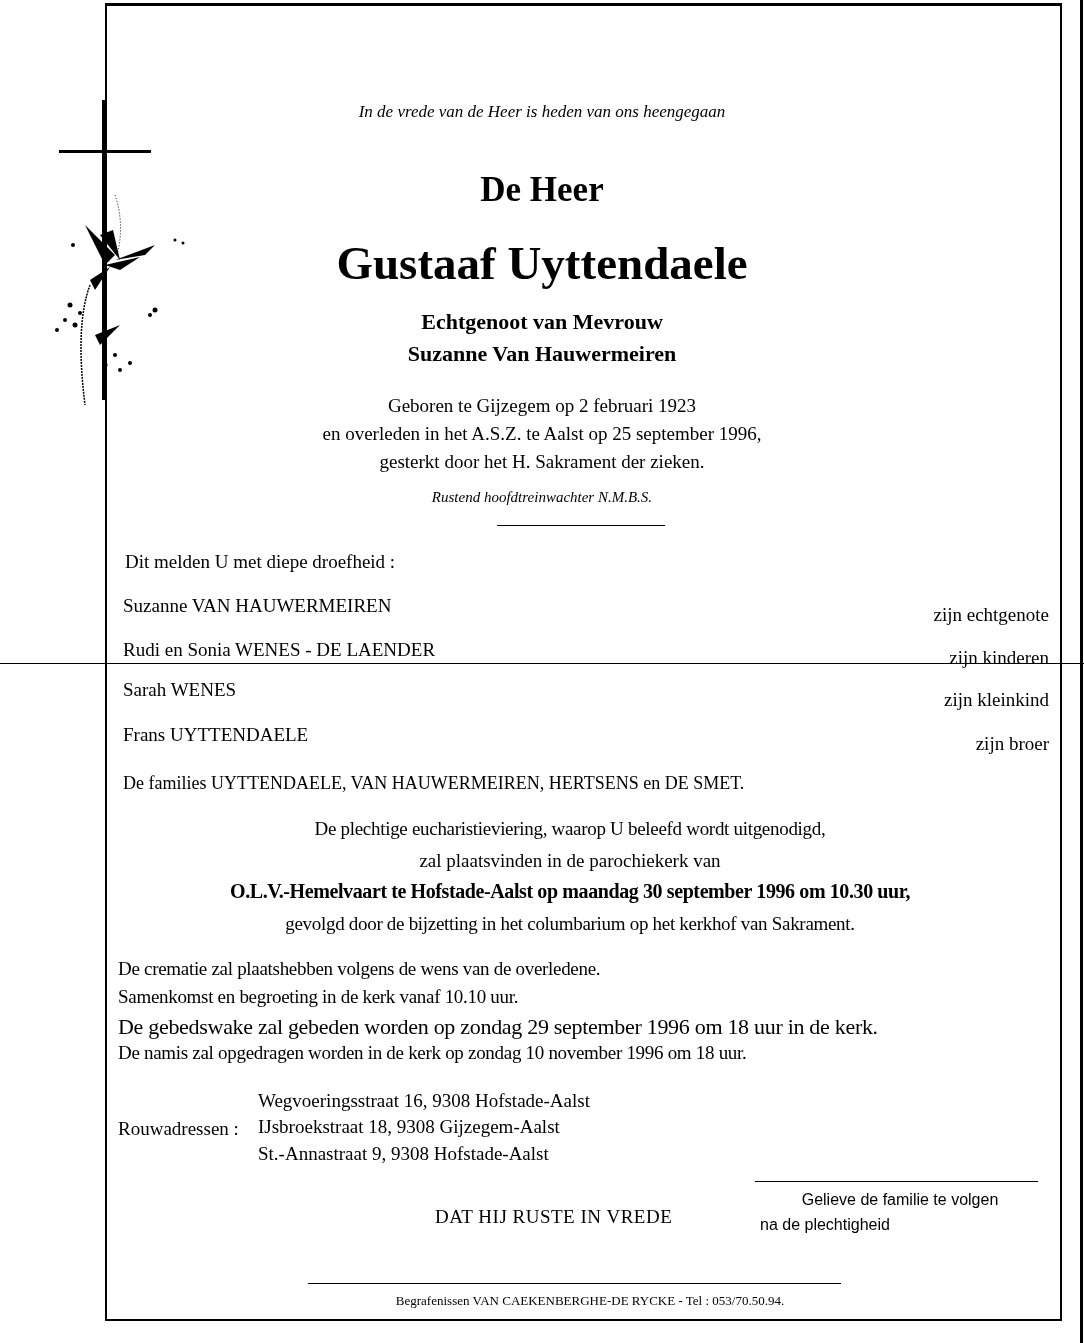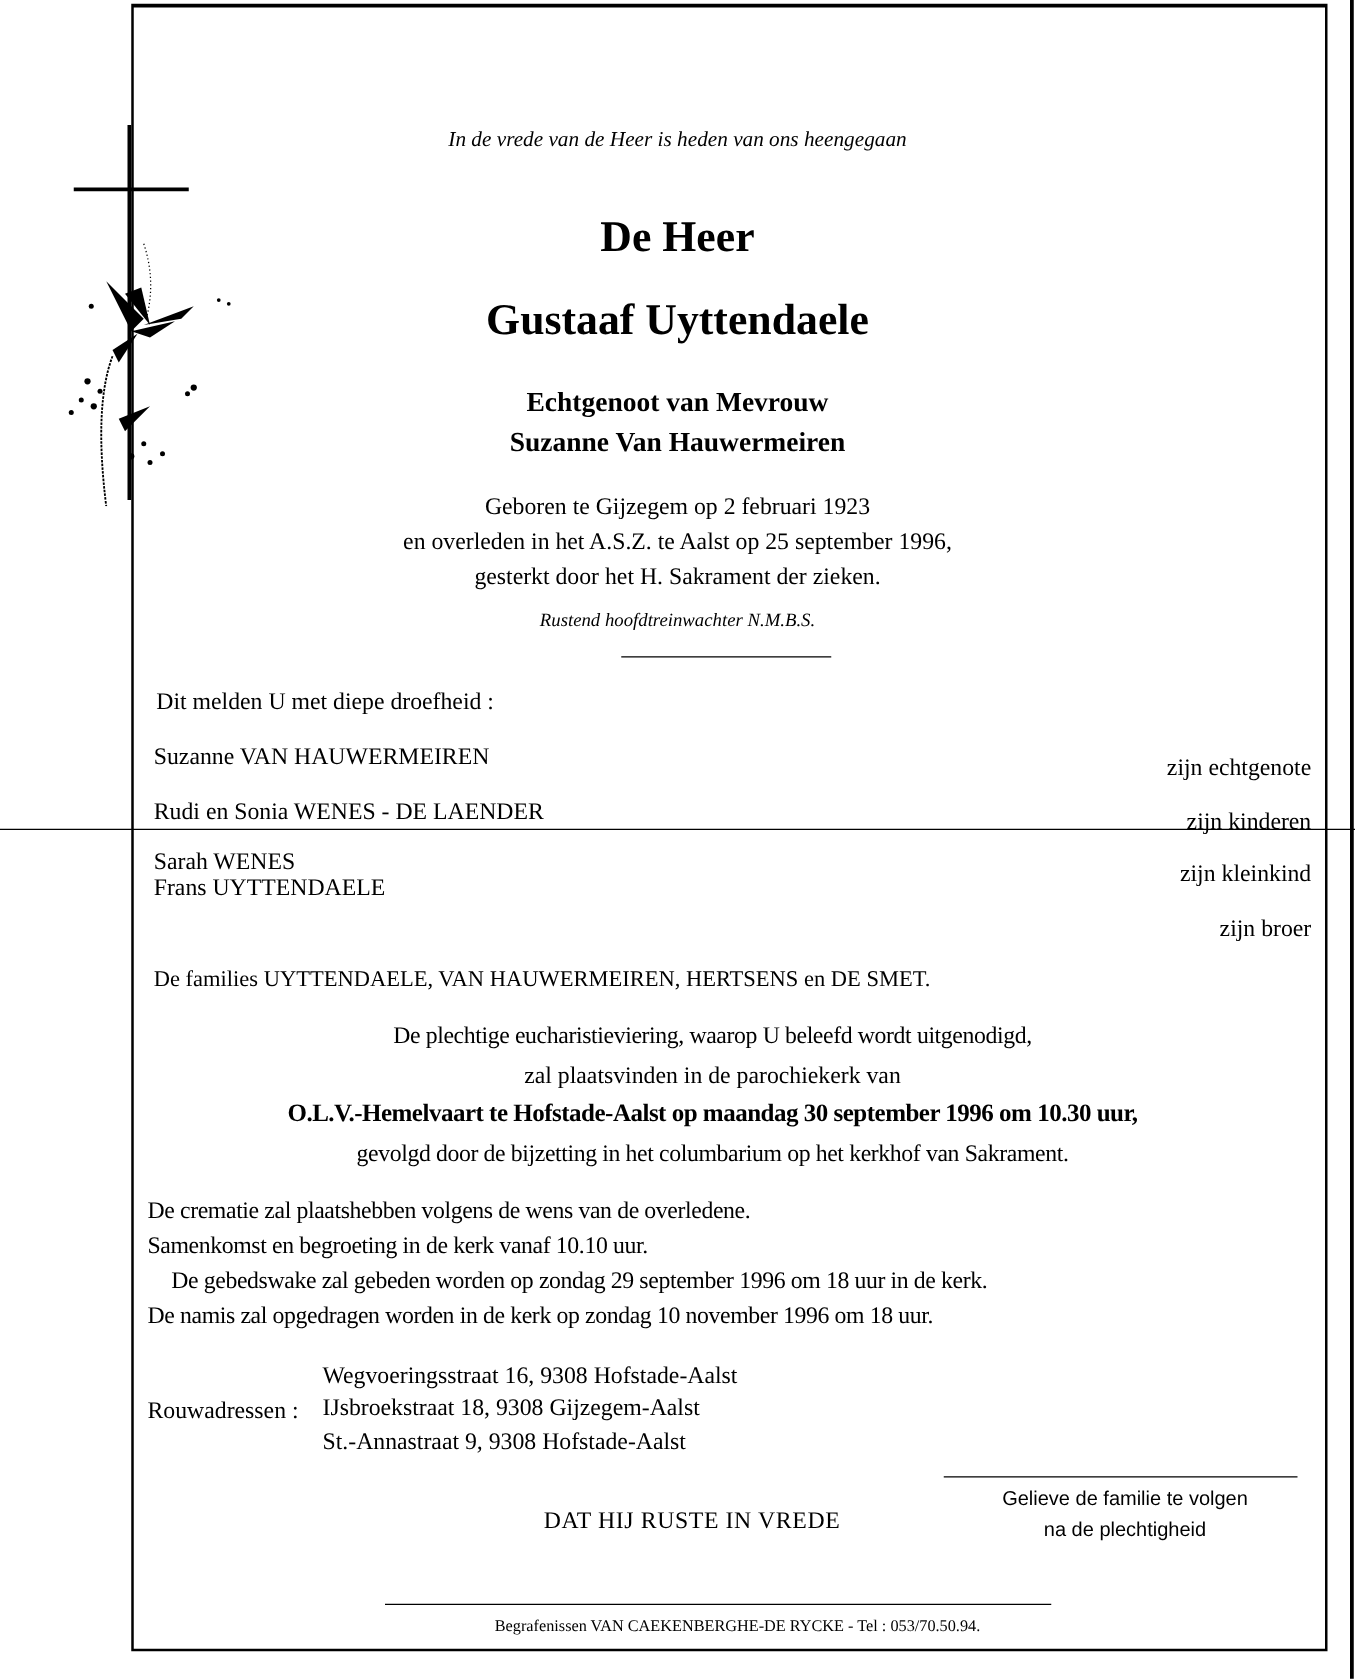--- a/index.html
+++ b/index.html
@@ -51,56 +51,56 @@
       <circle cx="28" cy="60" r="2"></circle>
     <circle cx="130" cy="55" r="1.5"></circle>
       <circle cx="138" cy="58" r="1.5"></circle>
   </g>
   <path d="M45 100 Q30 140 40 220" stroke="#000" stroke-width="1.5" fill="none" stroke-dasharray="2 1"></path>
   <path d="M70 10 Q80 40 72 70" stroke="#000" stroke-width="1" fill="none" stroke-dasharray="1 2"></path>
 </svg>
 
 <div class="t center it" style="top:102px;font-size:17px;">In de vrede van de Heer is heden van ons heengegaan</div>
 <div class="t center b" style="top:170px;font-size:35px;">De Heer</div>
-<div class="t center b" style="top:236px;font-size:35px;">Gustaaf Uyttendaele</div>
+<div class="t center b" style="top:236px;font-size:47px;">Gustaaf Uyttendaele</div>
 <div class="t center b" style="top:309px;font-size:22px;">Echtgenoot van Mevrouw</div>
 <div class="t center b" style="top:341px;font-size:22px;">Suzanne Van Hauwermeiren</div>
 
 <div class="t center" style="top:395px;font-size:19px;">Geboren te Gijzegem op 2 februari 1923</div>
 <div class="t center" style="top:423px;font-size:19px;">en overleden in het A.S.Z. te Aalst op 25 september 1996,</div>
 <div class="t center" style="top:451px;font-size:19px;">gesterkt door het H. Sakrament der zieken.</div>
 <div class="t center it" style="top:489px;font-size:15px;">Rustend hoofdtreinwachter N.M.B.S.</div>
 <div class="rule" style="left:497px;top:525px;width:168px;"></div>
 
 <div class="t" style="left:125px;top:551px;font-size:19px;">Dit melden U met diepe droefheid :</div>
 
 <div class="t" style="left:123px;top:595px;font-size:19px;">Suzanne VAN HAUWERMEIREN</div>
 <div class="t" style="right:35px;top:604px;font-size:19px;">zijn echtgenote</div>
 <div class="t" style="left:123px;top:639px;font-size:19px;">Rudi en Sonia WENES - DE LAENDER</div>
 <div class="t" style="right:35px;top:647px;font-size:19px;">zijn kinderen</div>
 <div class="t" style="left:123px;top:679px;font-size:19px;">Sarah WENES</div>
 <div class="t" style="right:35px;top:689px;font-size:19px;">zijn kleinkind</div>
-<div class="t" style="left:123px;top:700px;font-size:19px;">Frans UYTTENDAELE</div>
+<div class="t" style="left:123px;top:724px;font-size:19px;">Frans UYTTENDAELE</div>
 <div class="t" style="right:35px;top:733px;font-size:19px;">zijn broer</div>
 <div class="t" style="left:123px;top:773px;font-size:18px;">De families UYTTENDAELE, VAN HAUWERMEIREN, HERTSENS en DE SMET.</div>
 
 <div class="t" style="left:110px;width:920px;text-align:center;top:818px;font-size:19px;letter-spacing:-0.3px;">De plechtige eucharistieviering, waarop U beleefd wordt uitgenodigd,</div>
 <div class="t" style="left:110px;width:920px;text-align:center;top:850px;font-size:19px;">zal plaatsvinden in de parochiekerk van</div>
 <div class="t b" style="left:110px;width:920px;text-align:center;top:880px;font-size:20px;letter-spacing:-0.4px;">O.L.V.-Hemelvaart te Hofstade-Aalst op maandag 30 september 1996 om 10.30 uur,</div>
 <div class="t" style="left:110px;width:920px;text-align:center;top:913px;font-size:19px;letter-spacing:-0.3px;">gevolgd door de bijzetting in het columbarium op het kerkhof van Sakrament.</div>
 
 <div class="t" style="left:118px;top:958px;font-size:19px;letter-spacing:-0.3px;">De crematie zal plaatshebben volgens de wens van de overledene.</div>
 <div class="t" style="left:118px;top:986px;font-size:19px;letter-spacing:-0.3px;">Samenkomst en begroeting in de kerk vanaf 10.10 uur.</div>
-<div class="t" style="left:118px;top:1014px;font-size:19px;letter-spacing:-0.3px;margin-left:19px;">De gebedswake zal gebeden worden op zondag 29 september 1996 om 18 uur in de kerk.</div>
+<div class="t" style="left:118px;top:1014px;font-size:22px;letter-spacing:-0.3px;">De gebedswake zal gebeden worden op zondag 29 september 1996 om 18 uur in de kerk.</div>
 <div class="t" style="left:118px;top:1042px;font-size:19px;letter-spacing:-0.3px;">De namis zal opgedragen worden in de kerk op zondag 10 november 1996 om 18 uur.</div>
 
 <div class="t" style="left:118px;top:1086px;font-size:19px;margin-top:32px;">Rouwadressen :</div>
 <div class="t" style="left:258px;top:1090px;font-size:19px;">Wegvoeringsstraat 16, 9308 Hofstade-Aalst</div>
 <div class="t" style="left:258px;top:1116px;font-size:19px;">IJsbroekstraat 18, 9308 Gijzegem-Aalst</div>
 <div class="t" style="left:258px;top:1143px;font-size:19px;">St.-Annastraat 9, 9308 Hofstade-Aalst</div>
 
 <div class="rule" style="left:755px;top:1181px;width:283px;"></div>
 <div class="t" style="left:435px;top:1206px;font-size:19px;letter-spacing:0.5px;">DAT HIJ RUSTE IN VREDE</div>
 <div class="t sans" style="left:760px;width:280px;text-align:center;top:1191px;font-size:16px;">Gelieve de familie te volgen</div>
-<div class="t sans" style="left:760px;width:280px;text-align:center;top:1216px;font-size:16px;">na de plechtigheid</div>
+<div class="t sans" style="left:760px;width:280px;top:1216px;font-size:16px;">na de plechtigheid</div>
 
 <div class="rule" style="left:308px;top:1283px;width:533px;"></div>
 <div class="t" style="left:300px;width:580px;text-align:center;top:1293px;font-size:13px;">Begrafenissen VAN CAEKENBERGHE-DE RYCKE - Tel : 053/70.50.94.</div>
 
 </body></html>

